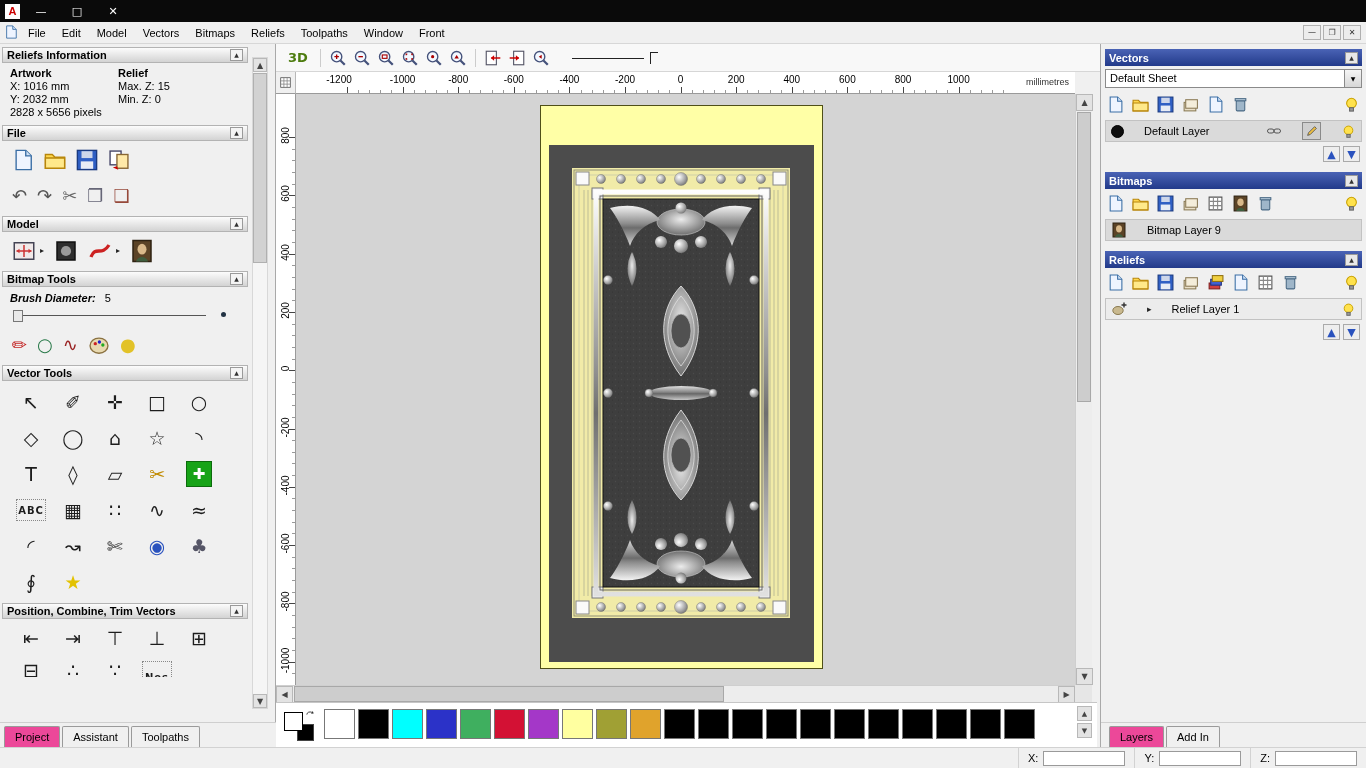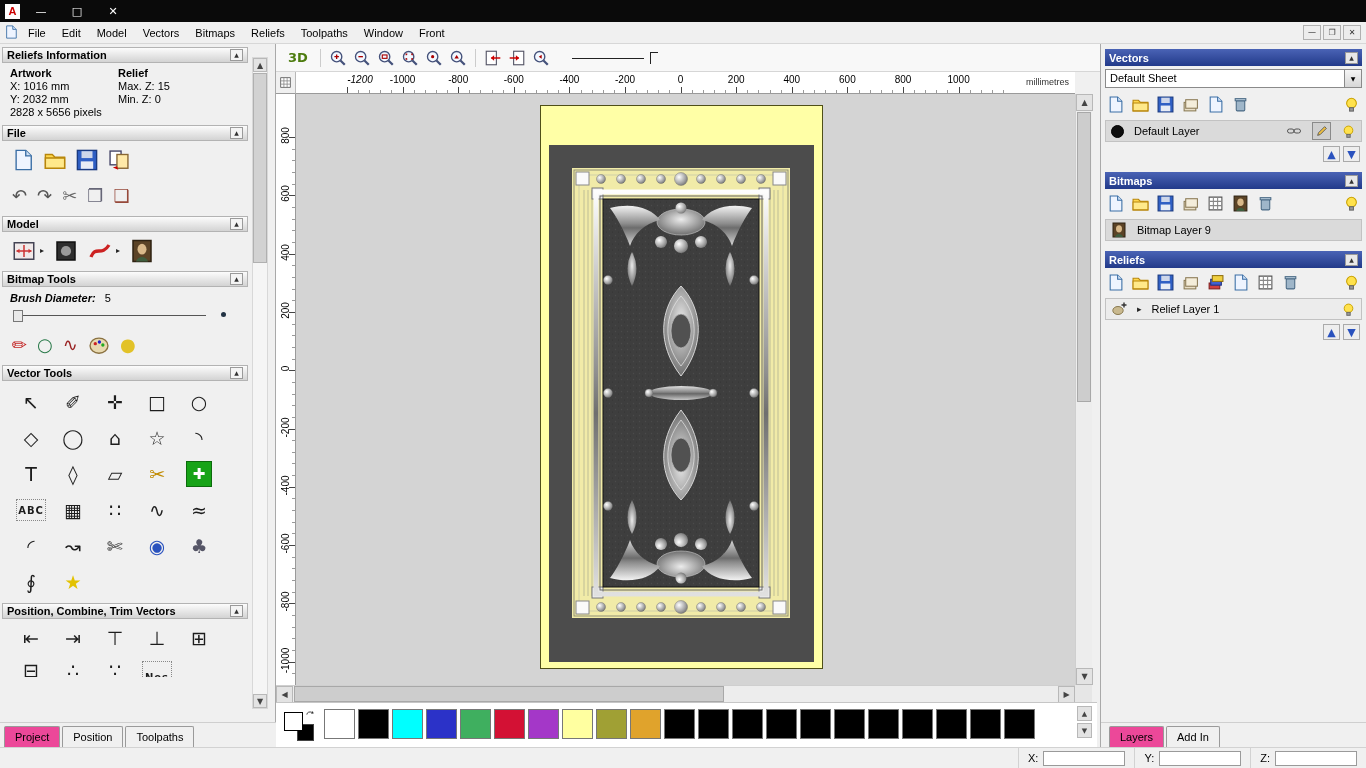--- a/index.html
+++ b/index.html
@@ -88,21 +88,21 @@
 .pal-scroll .sbtn{width:15px;height:15px;font-size:7px}
 
 .rightpanel{position:absolute;left:1100px;top:44px;width:266px;height:703px;background:#f0f0f0;border-left:1px solid #a9a9a9;padding:2px 4px 0 4px}
 .rp-h{height:17px;background:linear-gradient(#50448c00,#000);background:linear-gradient(#4a63b5,#223a8a);color:#fff;font-weight:bold;display:flex;align-items:center;justify-content:space-between;padding:0 4px;margin-top:3px}
 .rp-h .colbtn{background:#e8e8e8}
 .ddrow{display:flex;margin:3px 0 2px;height:19px}
 .ddval{flex:1;background:#fff;border:1px solid #8a8a8a;padding:2px 4px;font-size:11px;white-space:nowrap;overflow:hidden}
 .ddbtn{width:17px;border:1px solid #8a8a8a;border-left:none;background:linear-gradient(#f5f5f5,#d7d7d7);display:flex;align-items:center;justify-content:center;font-size:6px;font-family:"DejaVu Sans",sans-serif}
 .rp-icons{display:flex;align-items:center;gap:8px;height:27px;padding:2px 2px 0}
 .spacer{flex:1}
-.layer-row{display:flex;align-items:center;gap:10px;background:#dadada;border:1px solid #c2c2c2;height:22px;padding:0 5px;margin:3px 0 2px}
+.layer-row{display:flex;align-items:center;gap:20px;background:#dadada;border:1px solid #c2c2c2;height:22px;padding:0 5px;margin:3px 0 2px}
 .layer-row .lname{flex:1}
 .dotblack{width:13px;height:13px;border-radius:50%;background:#0d0d0d;border:1px solid #000}
 .pressedbox{width:19px;height:18px;border:1px solid #8a8a8a;background:#cfcfcf;display:flex;align-items:center;justify-content:center}
 .arrow-row{display:flex;justify-content:flex-end;gap:3px;padding:2px 2px 0}
 .abtn{width:17px;height:16px;border:1px solid #aaa;background:#eee;display:flex;align-items:center;justify-content:center}
 .expander{font-family:"DejaVu Sans",sans-serif;font-size:9px;color:#222}
 .rp-tabs{position:absolute;left:0;bottom:0;width:266px;height:25px;background:#f0f0f0;border-top:1px solid #cfcfcf;display:flex;align-items:flex-end;padding-left:8px}
 
 .statusbar{position:absolute;left:0;top:747px;width:1366px;height:21px;background:#f0f0f0;border-top:1px solid #d2d2d2;display:flex;align-items:center;justify-content:flex-end}
 .sgroup{display:flex;align-items:center;gap:5px;height:100%;padding:0 9px;border-left:1px solid #d2d2d2}
@@ -424,21 +424,21 @@
   </div>
 
   <div class="lp-scroll">
     <span class="sbtn gi" style="position:absolute;left:0;top:0">▲</span>
     <span class="lp-thumb"></span>
     <span class="sbtn gi" style="position:absolute;left:0;bottom:0">▼</span>
   </div>
 
   <div class="lp-tabs">
     <span class="tab active">Project</span>
-    <span class="tab">Position</span>
+    <span class="tab">Assistant</span>
     <span class="tab">Toolpaths</span>
   </div>
 </div>
 
 <div class="viewbar" id="viewbar">
     <span class="gicon lbl3d">3D</span>
     <span class="vsep"></span>
     <span class="micon ">
       <svg viewBox="0 0 16 16" width="18" height="18">
         <use href="#sym-zoom-in"></use>
@@ -491,21 +491,21 @@
     </span>
   </div>
 
 <div class="rcorner">
     <svg viewBox="0 0 16 16" width="13" height="13">
       <use href="#sym-grid"></use>
     </svg>
   </div>
 <div class="rulerh" id="rulerh">
   <span class="mm-label">millimetres</span>
-<span class="htick-label" style="left: 64px; font-style: italic;">-1200</span>
+<span class="htick-label" style="left: 43px;">-1200</span>
     <i class="htick" style="left: 51px;"></i>
     <i class="hminor" style="left: 62.12px;"></i>
     <i class="hminor" style="left: 73.24px;"></i>
     <i class="hminor" style="left: 84.36px;"></i>
     <i class="hminor" style="left: 95.48px;"></i>
     <span class="htick-label" style="left: 106.6px;">-1000</span>
     <i class="htick" style="left: 106.6px;"></i>
     <i class="hminor" style="left: 117.72px;"></i>
     <i class="hminor" style="left: 128.84px;"></i>
     <i class="hminor" style="left: 139.96px;"></i>

